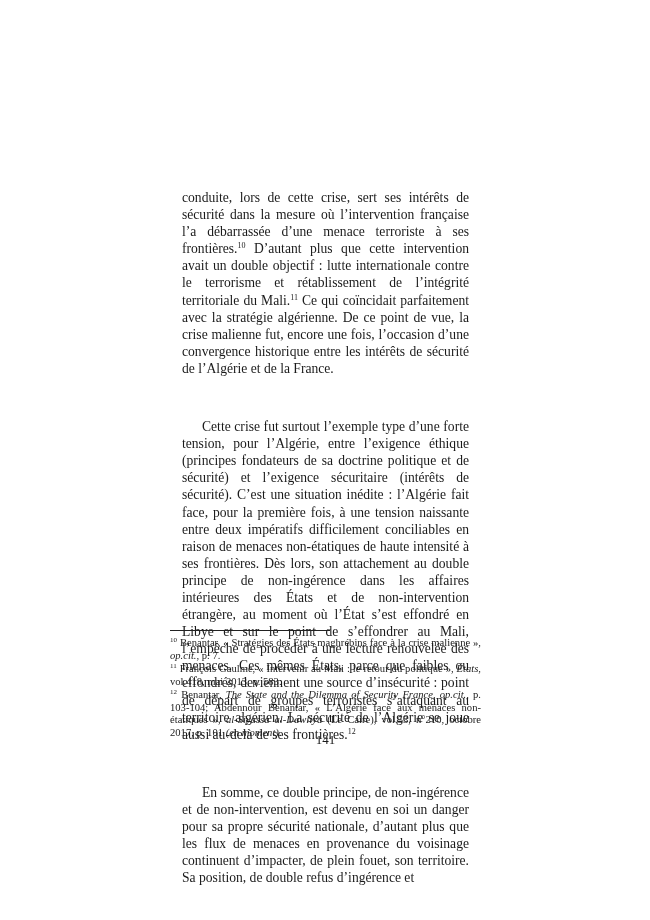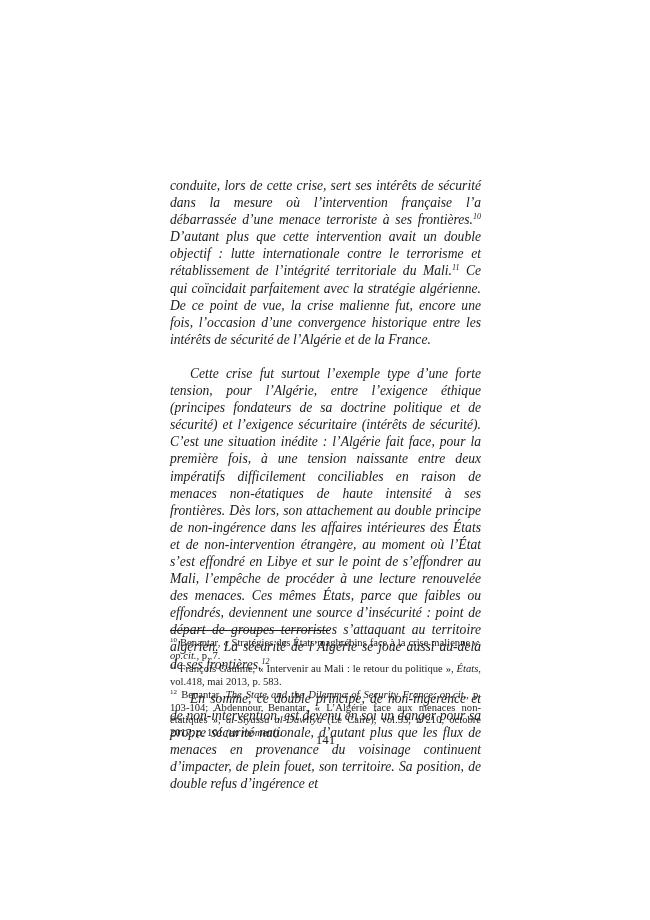--- a/index.html
+++ b/index.html
@@ -1,19 +1,19 @@
 <!DOCTYPE html>
 <html><head>
 <meta charset="utf-8">
 <style>
   html, body { margin: 0; padding: 0; background: #ffffff; }
   body { width: 650px; height: 920px; position: relative; overflow: hidden; }
   .page { position: absolute; left: 170px; top: 177px; width: 311px;
     font-family: "Liberation Serif", "DejaVu Serif", serif; color: #1a1a1a; }
-  .para { font-size: 13.6px; line-height: 17.1px; text-align: justify; margin: 0; hyphens: none; font-style: italic; }
+  .para { font-size: 13.6px; line-height: 17.1px; text-align: justify; margin: 12px; hyphens: none; }
   .para.indent { text-indent: 20px; }
   .gap { height: 17px; }
   sup { font-size: 8px; line-height: 0; vertical-align: 5px; }
   .rule { position: absolute; left: 0; width: 160px; border-top: 1px solid #222; }
   .fn { font-size: 10.6px; line-height: 12.9px; text-align: justify; margin: 0; }
   .fn sup { font-size: 7px; vertical-align: 4px; }
   .pagenum { position: absolute; left: 0; width: 311px; text-align: center; font-size: 13px; }
   i { font-style: italic; }
 </style>
 </head>

